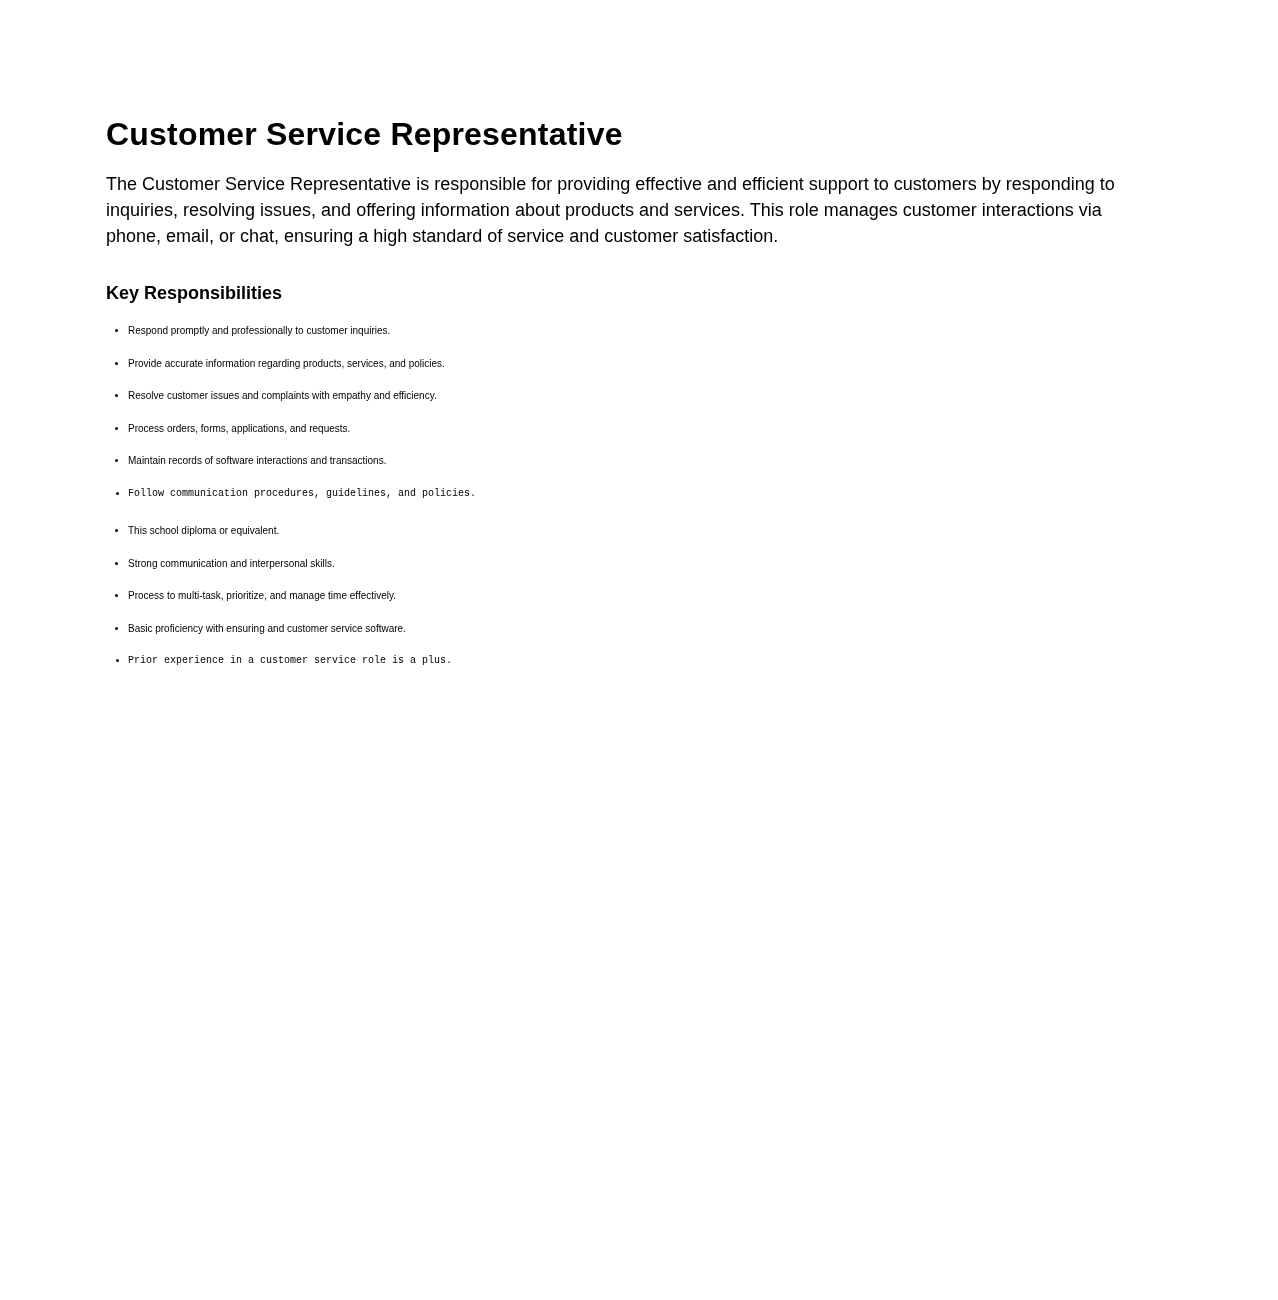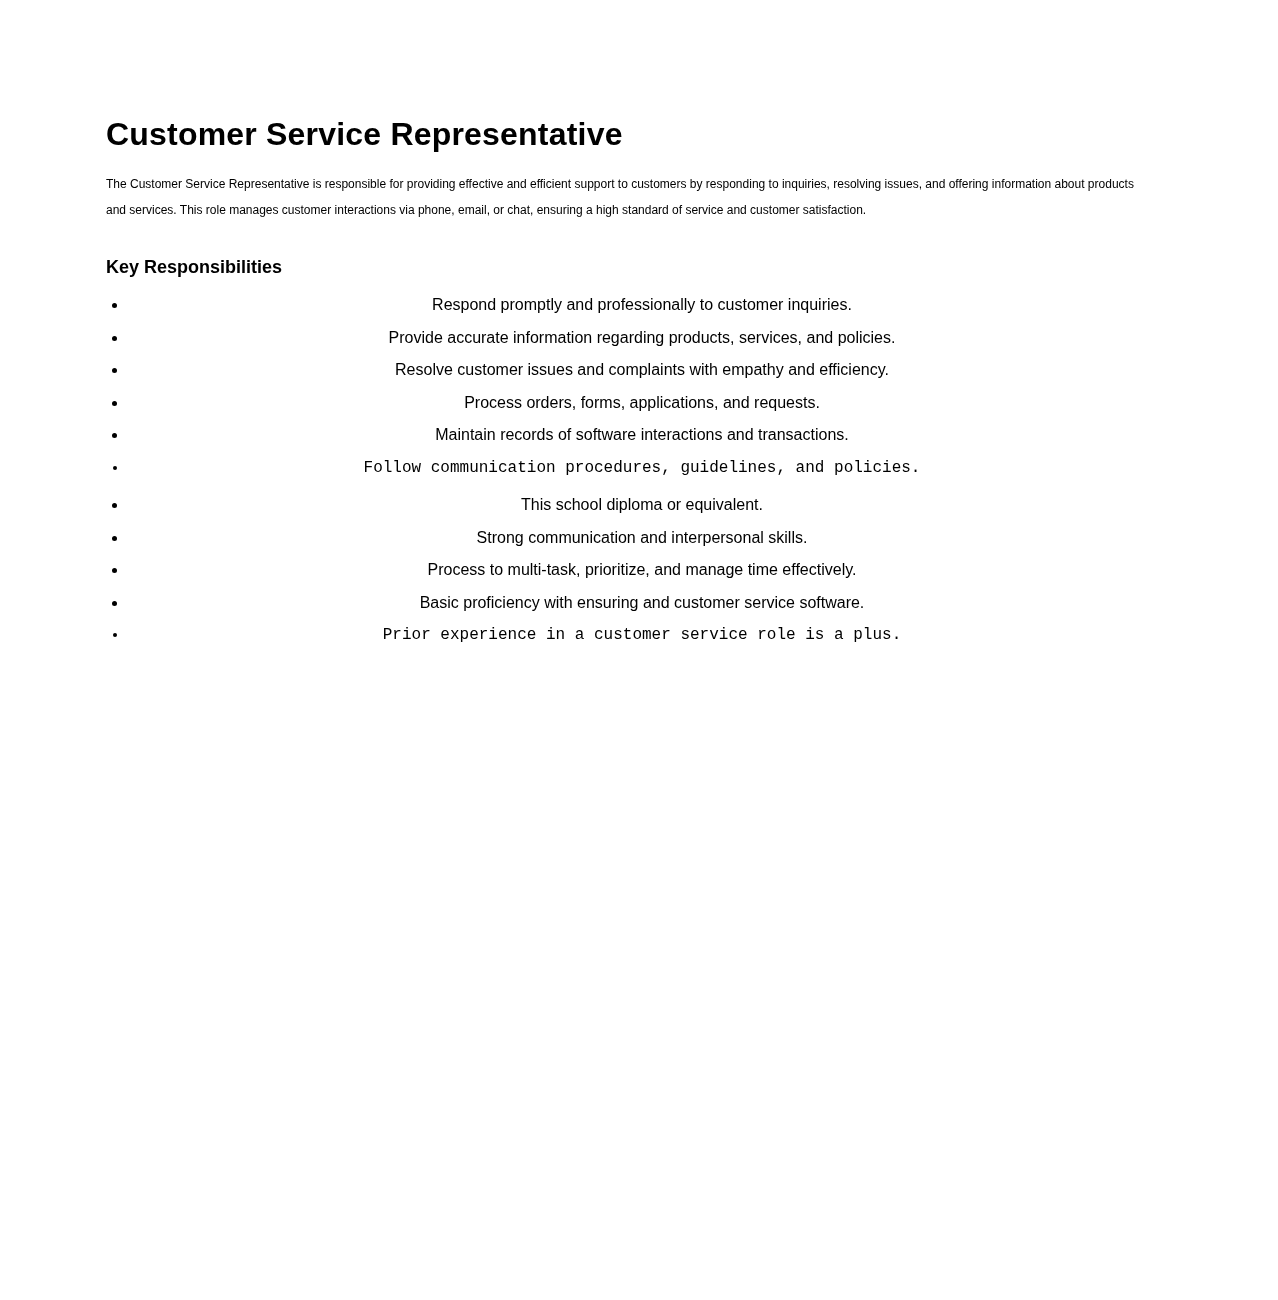--- a/index.html
+++ b/index.html
@@ -22,42 +22,41 @@
     }
     h1 {
       font-size: 32px;
       font-weight: bold;
       line-height: 37px;
       margin: 0;
       letter-spacing: 0.2px;
     }
     h1 span { display: block; }
     .summary {
-      font-size: 12px;
+      font-size: 18px;
       line-height: 26px;
       margin: 18px 0 0 0;
     }
     h2 {
       font-size: 18px;
       font-weight: bold;
       line-height: 22px;
       margin: 0;
     }
     h2.resp { margin-top: 33px; }
     h2.qual { margin-top: 33px; }
     ul {
       margin: 17px 0 0 0;
       padding: 0 0 0 22px;
       list-style: disc;
     }
     li {
-      font-size: 16px;
+      font-size: 10px;
       line-height: 20px;
       margin: 0 0 12.6px 0;
-      text-align: center;
     }
     li:last-child { margin-bottom: 0; font-family: Liberation Mono, monospace; }
   </style>
 </head>
 <body>
 
 <div class="page">
   <h1>
     <span>Customer Service Representative</span>
   </h1>

